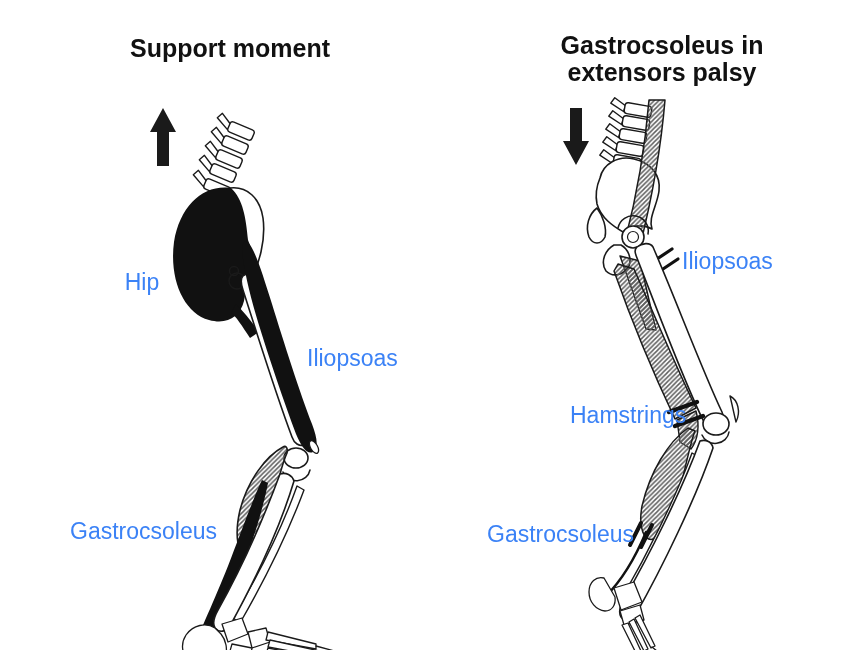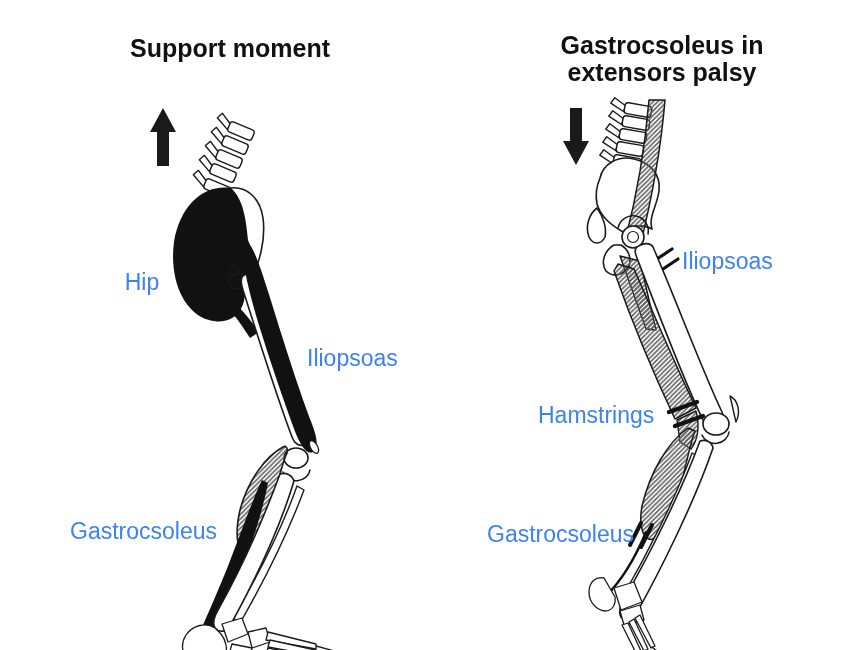--- a/index.html
+++ b/index.html
@@ -18,21 +18,21 @@
   .title-left{left:230px;top:20px;}
   .title-right{left:662px;top:31px;}
   .label{
     position:absolute;transform:translateY(-50%);
     font-size:23px;line-height:26px;white-space:nowrap;color:#3b82f6;
   }
   .label-hip{left:142px;top:254px;transform:translate(-50%,-50%);text-align:right;}
   .label-quadriceps{left:307px;top:330px;}
   .label-gastro-left{left:70px;top:503px;}
   .label-iliopsoas{left:682px;top:233px;}
-  .label-hamstrings{left:538px;top:387px;}
+  .label-hamstrings{left:570px;top:387px;}
   .label-gastro-right{left:487px;top:506px;}
   svg{position:absolute;left:0;top:0;}
 </style>
 </head>
 <body>
 
 <div class="stage">
 
   <svg width="859" height="650" viewBox="0 0 859 650">
     <defs>

